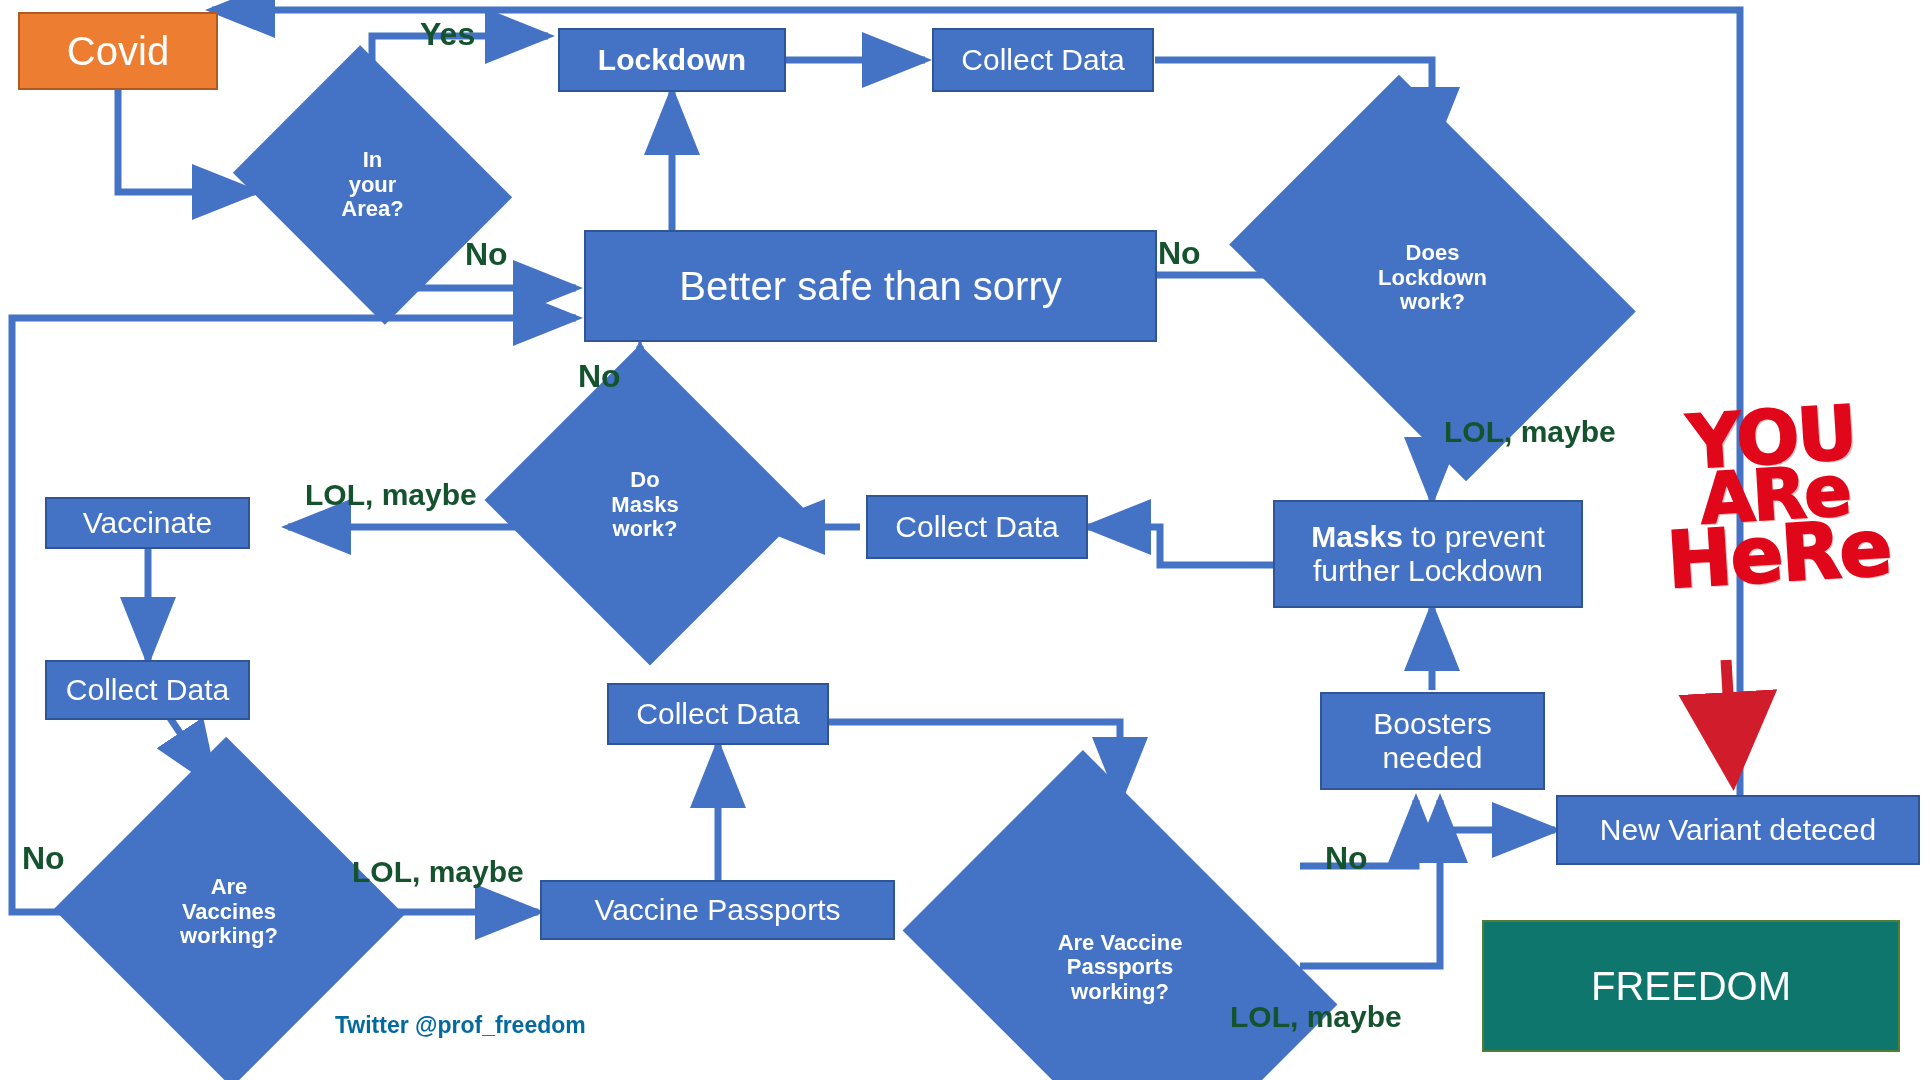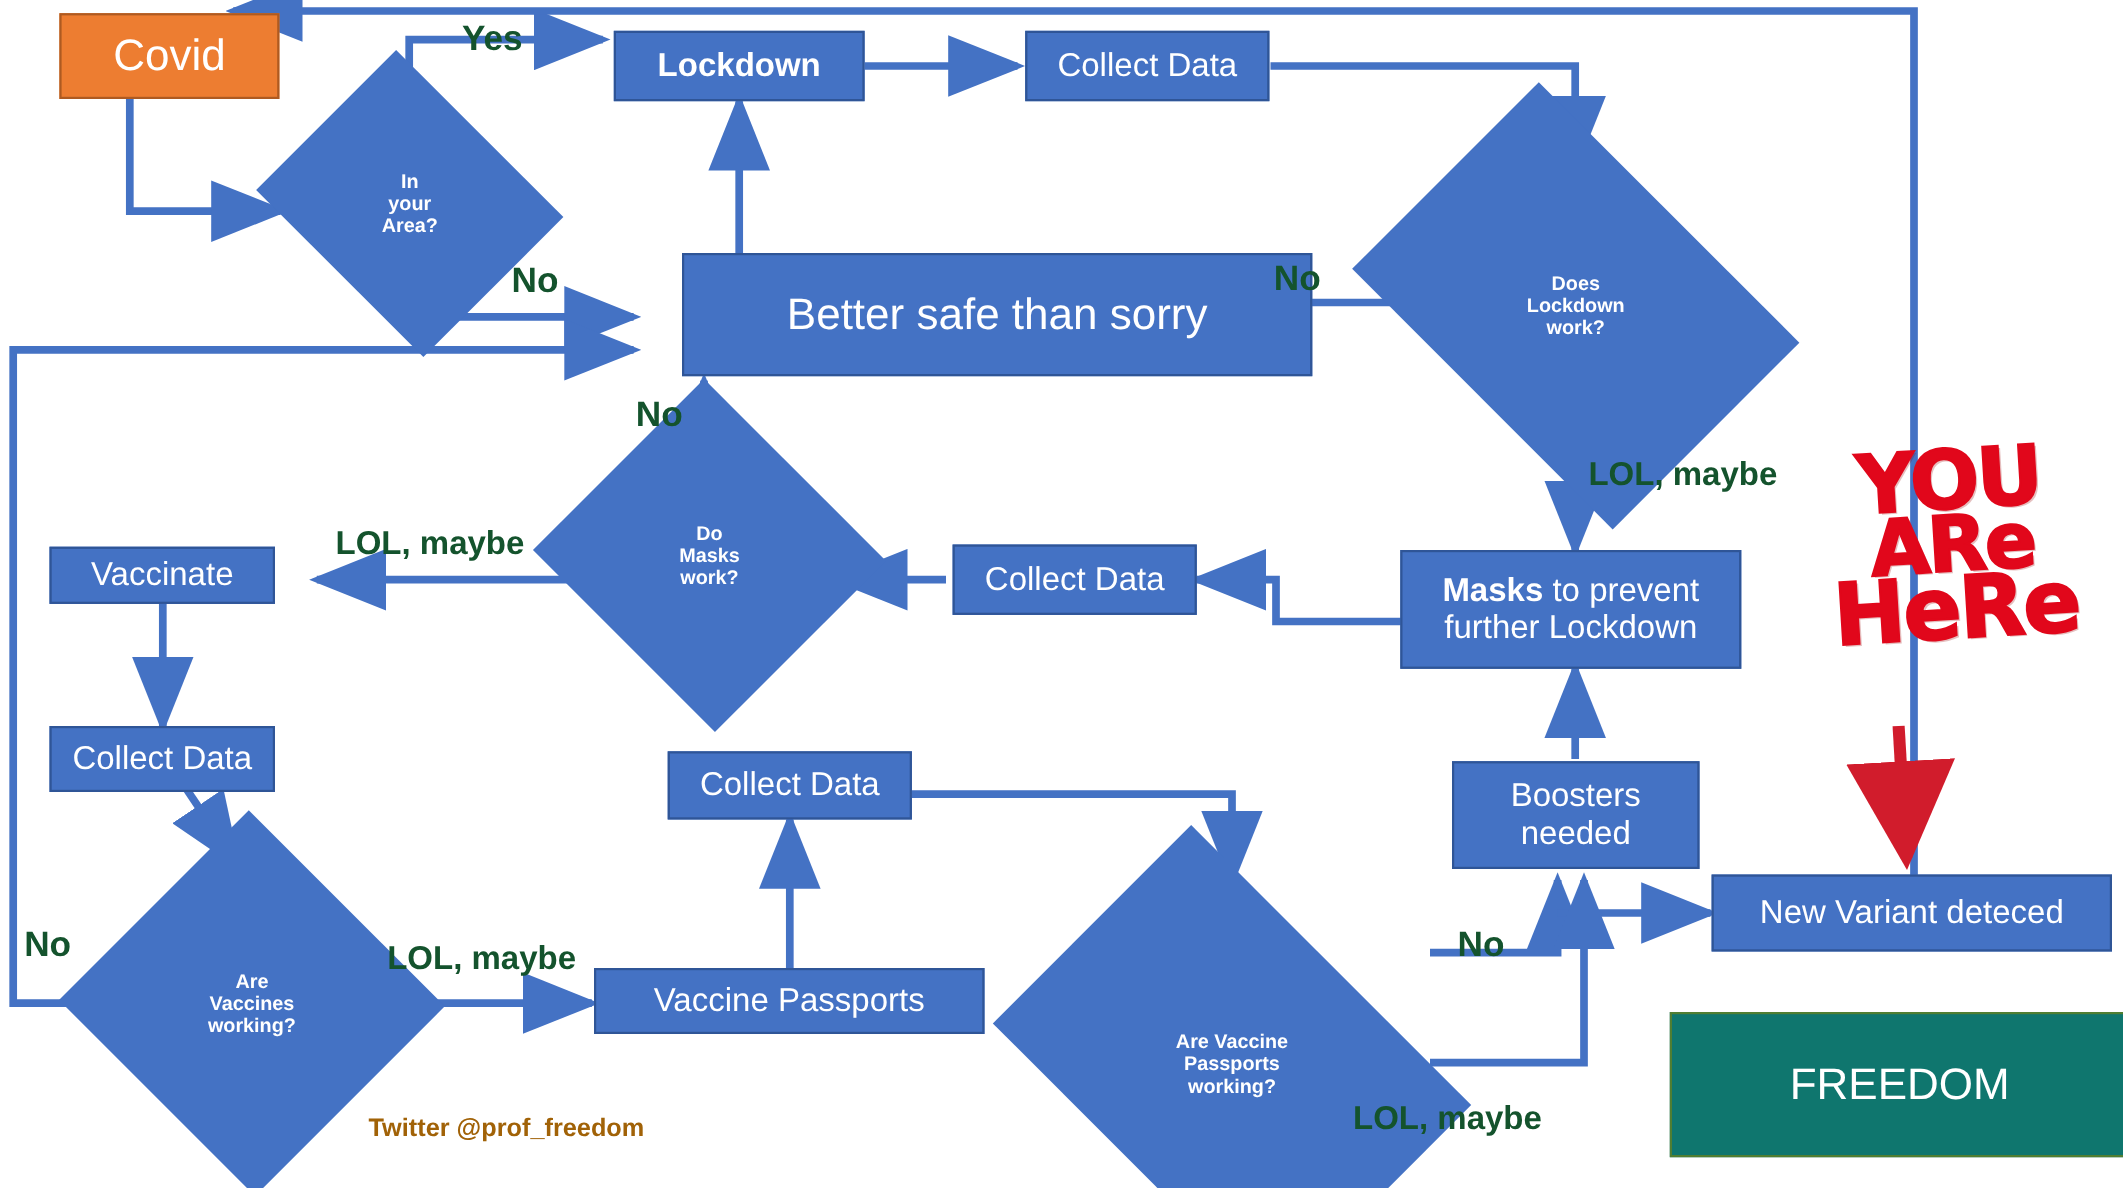--- a/index.html
+++ b/index.html
@@ -13,33 +13,33 @@
   .rect.orange{background:#ED7D31;border:2px solid #AE5A21;}
   .rect.green{background:#0f766e;border:2px solid #507E32;}
 
   .diamond{background:transparent;border:none;}
   .diamond .dshape{position:absolute;left:0;top:0;width:100%;height:100%;
         background:#4472C4;transform:rotate(45deg);}
   .diamond .dtext{position:relative;z-index:2;font-weight:bold;color:#fff;}
 
   .lbl{position:absolute;color:#14532d;font-weight:bold;white-space:nowrap;}
 
-  .big{font-size:40px;font-weight:400;margin-left:36px;}
+  .big{font-size:40px;font-weight:400;}
   .med{font-size:30px;font-weight:400;}
-  .sm{font-size:18px;}
+  .sm{font-size:22px;}
 
   #youarehere{position:absolute;color:#E1071B;font-weight:bold;font-style:normal;
       font-family:"DejaVu Sans",sans-serif;letter-spacing:-2px;line-height:0.80;
       text-align:center;transform:rotate(-3.5deg);text-shadow:2px 2px 0 rgba(150,0,0,.25);
       -webkit-text-stroke:2px #E1071B;}
   #youarehere div{font-size:74px;}
   #youarehere .l2{font-size:70px;}
   #youarehere .l3{font-size:78px;}
 
-  #twitter{position:absolute;color:#a16207;font-weight:bold;font-size:23px;}
+  #twitter{position:absolute;color:#0369a1;font-weight:bold;font-size:23px;}
 </style>
 </head>
 <body>
 
 <div id="stage">
 
   <svg id="wires" viewBox="0 0 1930 1080">
     <defs>
       <marker id="ah" markerWidth="10" markerHeight="8" refX="9" refY="4" orient="auto" markerUnits="strokeWidth">
         <path d="M0,0 L10,4 L0,8 z" fill="#4472C4"></path>

